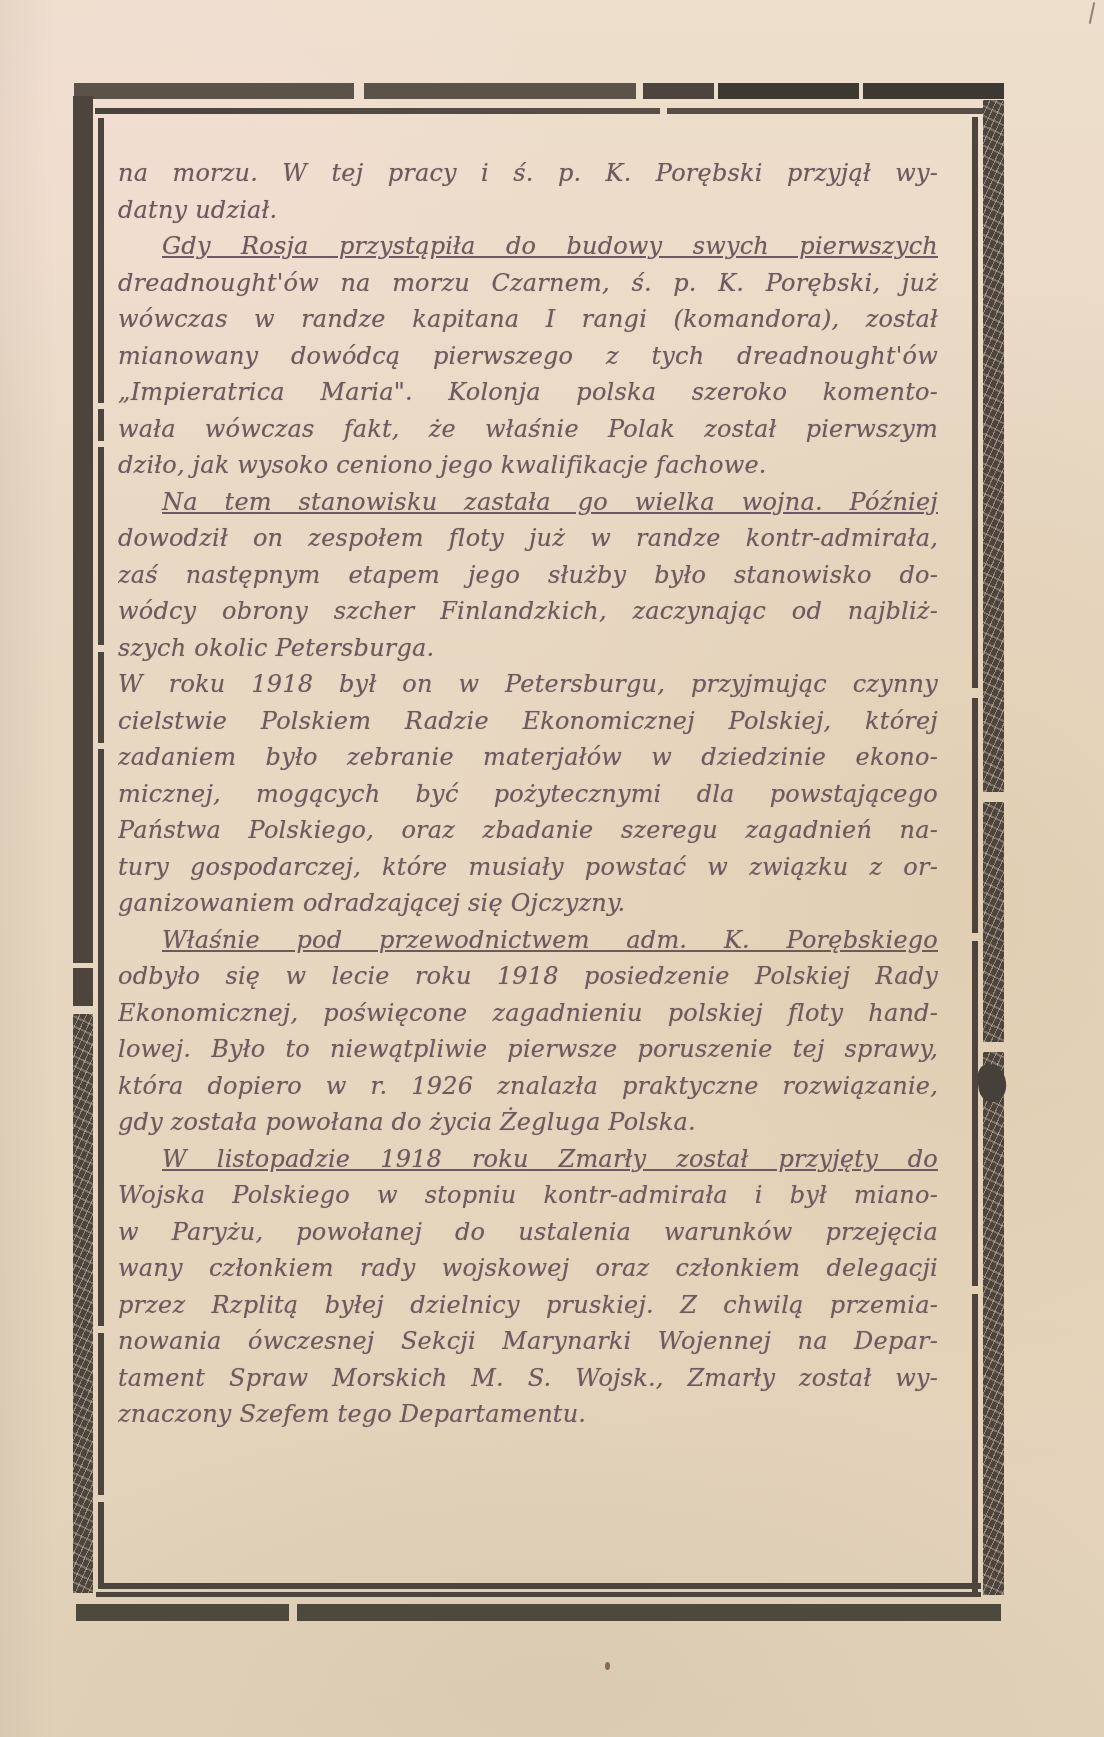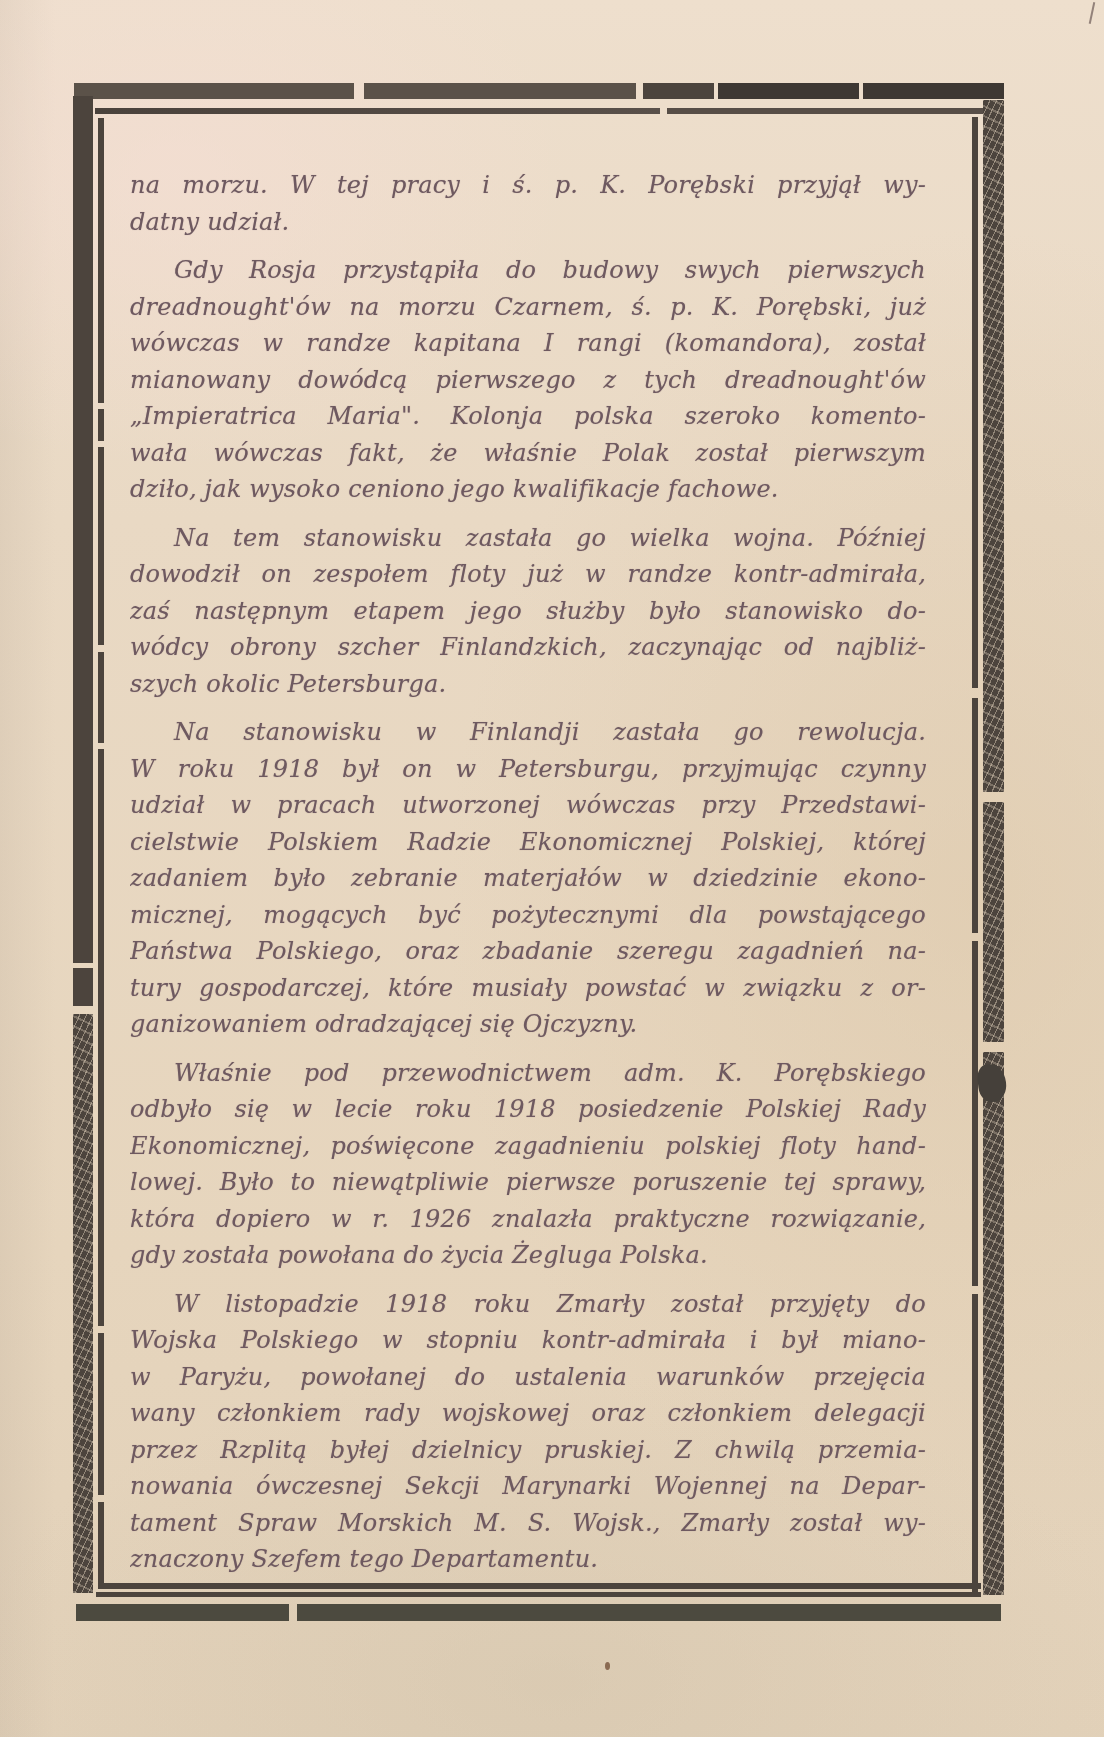--- a/index.html
+++ b/index.html
@@ -33,29 +33,29 @@
   }
   .text-block{
     position:absolute;left:118px;top:155px;width:820px;
     color:var(--ink);
     font-style:italic;
     font-size:24px;
     letter-spacing:.2px;
     text-shadow:0 0 1px rgba(110,89,96,.45);
     filter:blur(.2px);
   }
-  .para{margin:12px;}
+  .para{margin:0;}
   .line{
     height:36.5px;line-height:36.5px;overflow:hidden;
     text-align:justify;text-align-last:justify;
     white-space:nowrap;
   }
   .line.j{white-space:normal;}
   .line.e{text-align:right;text-align-last:left;}
-  .line.ind{padding-left:44px;}
+  .line.ind{padding-left:44px;text-decoration:underline;}
   .blot{
     position:absolute;background:#45403a;border-radius:40% 55% 50% 45%;
     transform:rotate(-7deg);
   }
   .dot{position:absolute;background:#8a6a52;border-radius:50%;}
   .scratch{position:absolute;background:#93827a;transform:rotate(12deg);}
 </style>
 </head>
 <body>
 
@@ -116,23 +116,21 @@
         <div class="line e">dziło, jak wysoko ceniono jego kwalifikacje fachowe.</div>
       </div>
       <div class="para">
         <div class="line j ind">Na tem stanowisku zastała go wielka wojna. Później</div>
         <div class="line j">dowodził on zespołem floty już w randze kontr-admirała,</div>
         <div class="line j">zaś następnym etapem jego służby było stanowisko do-</div>
         <div class="line j">wódcy obrony szcher Finlandzkich, zaczynając od najbliż-</div>
         <div class="line e">szych okolic Petersburga.</div>
       </div>
       <div class="para">
-        <div class="line j ind">Na stanowisku w Finlandji zastała go rewolucja.</div>
         <div class="line j">W roku 1918 był on w Petersburgu, przyjmując czynny</div>
-        <div class="line j">udział w pracach utworzonej wówczas przy Przedstawi-</div>
         <div class="line j">cielstwie Polskiem Radzie Ekonomicznej Polskiej, której</div>
         <div class="line j">zadaniem było zebranie materjałów w dziedzinie ekono-</div>
         <div class="line j">micznej, mogących być pożytecznymi dla powstającego</div>
         <div class="line j">Państwa Polskiego, oraz zbadanie szeregu zagadnień na-</div>
         <div class="line j">tury gospodarczej, które musiały powstać w związku z or-</div>
         <div class="line e">ganizowaniem odradzającej się Ojczyzny.</div>
       </div>
       <div class="para">
         <div class="line j ind">Właśnie pod przewodnictwem adm. K. Porębskiego</div>
         <div class="line j">odbyło się w lecie roku 1918 posiedzenie Polskiej Rady</div>

